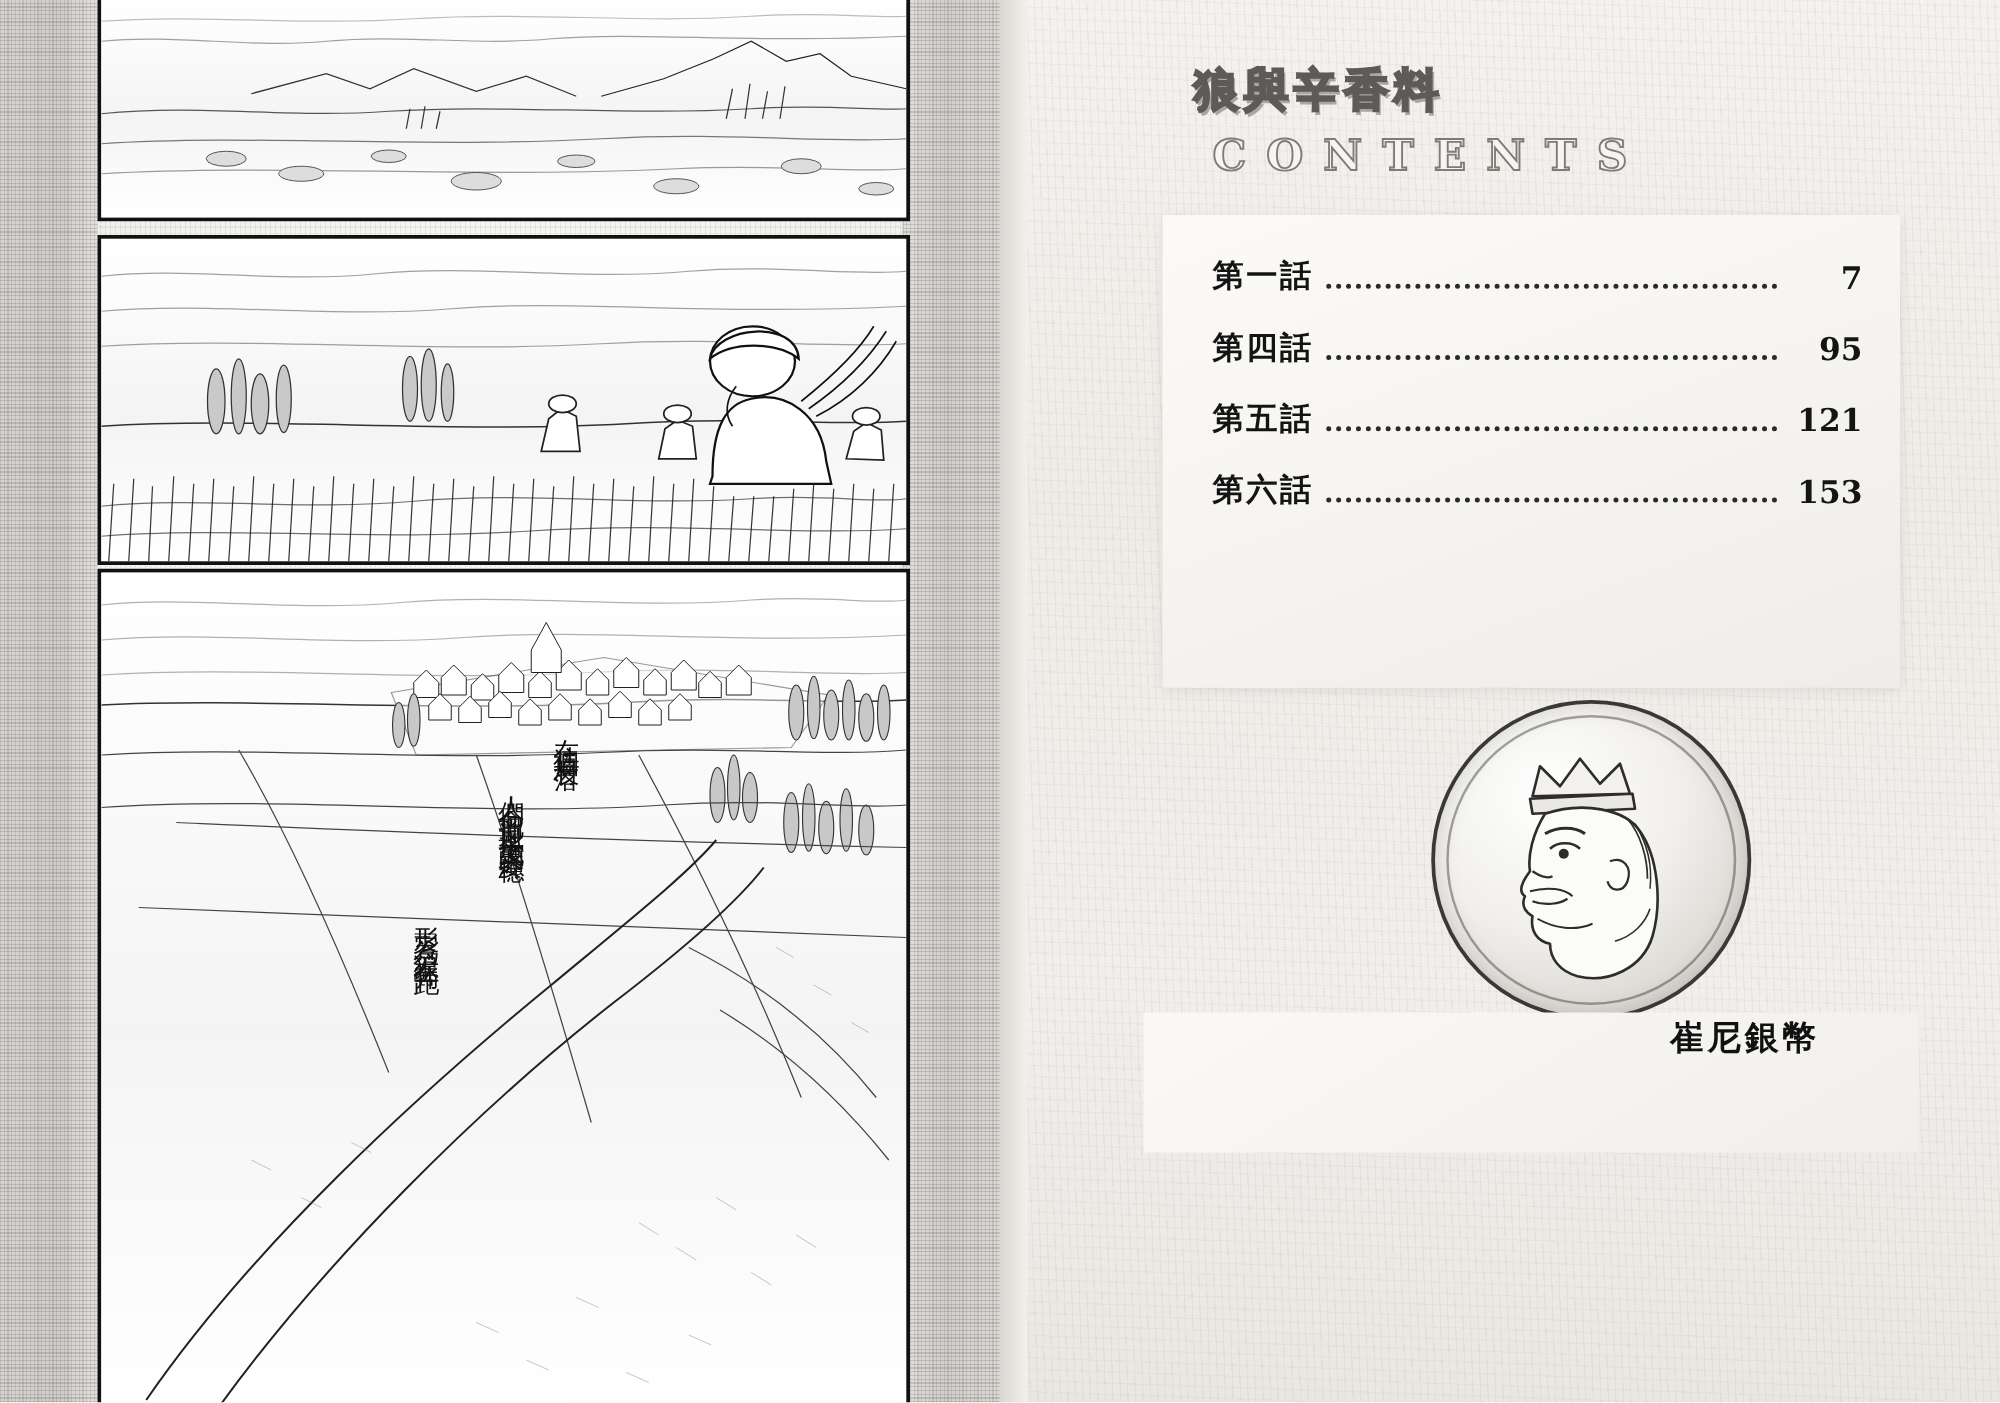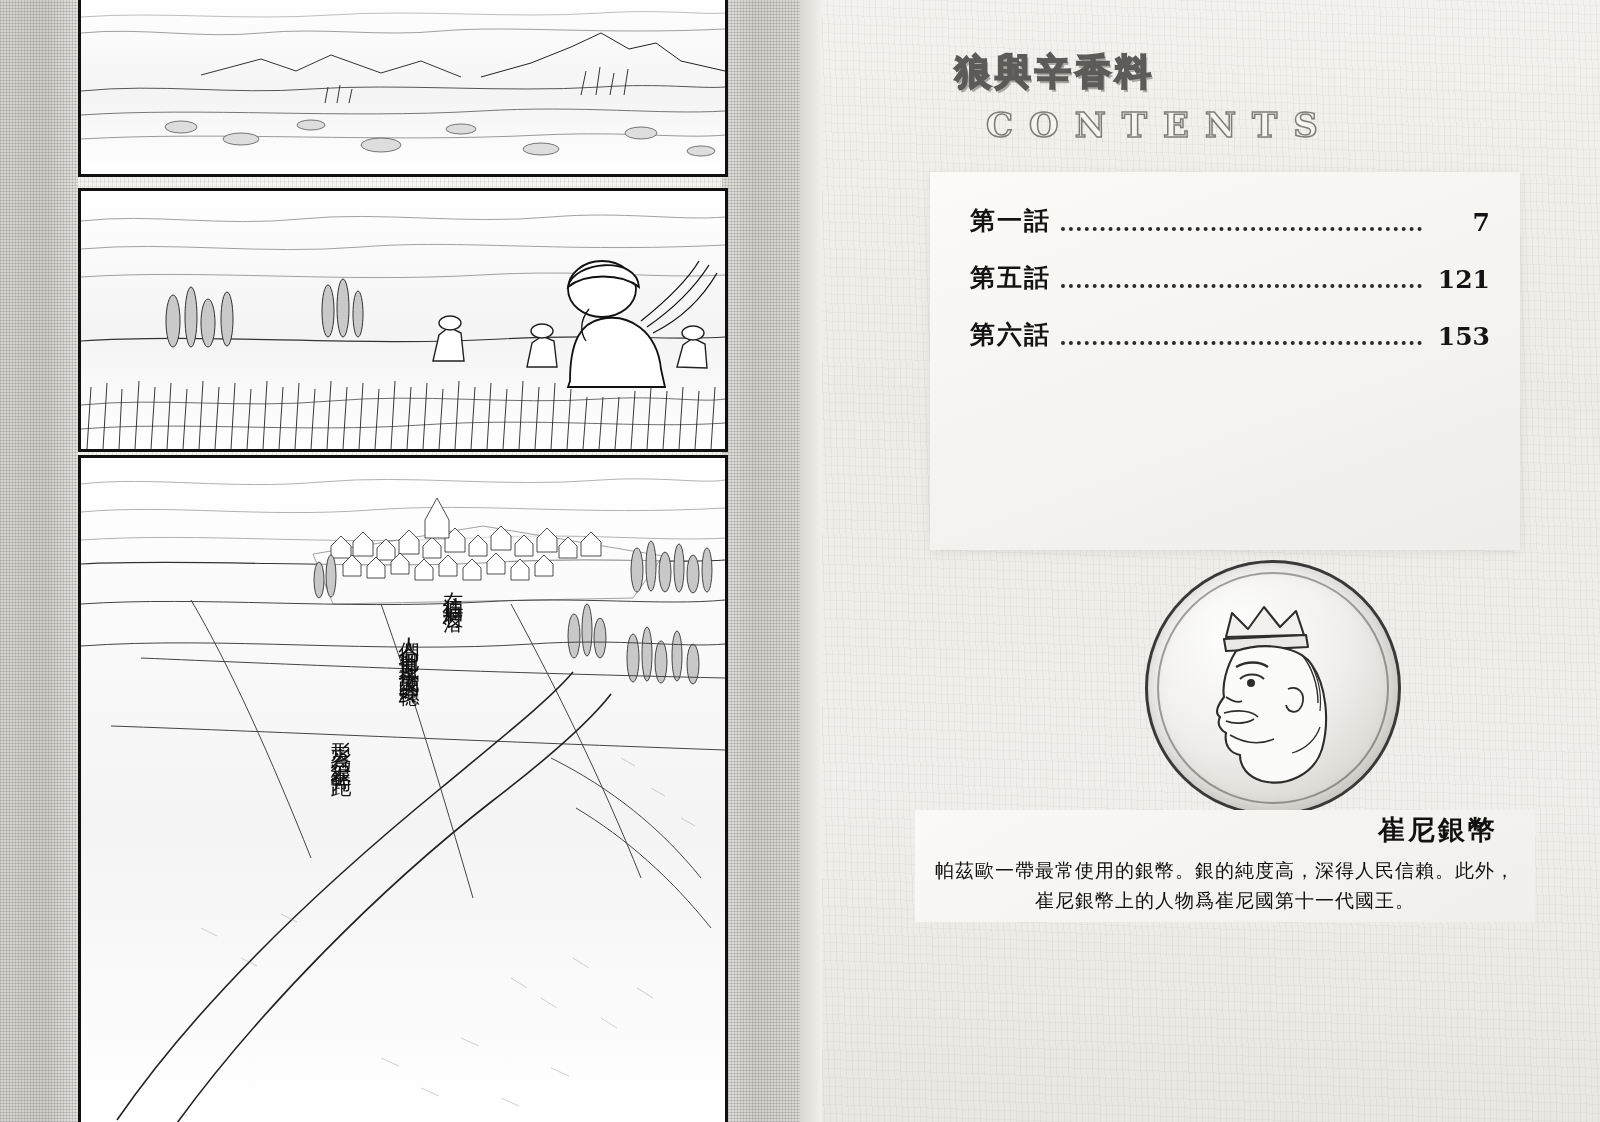--- a/index.html
+++ b/index.html
@@ -78,21 +78,20 @@
     -webkit-text-stroke:2px #5d5b57;
     text-shadow:2px 3px 0 rgba(110,108,103,.55);
     white-space:nowrap;
     margin-top:20px;
   }
   .contents-word{
     position:absolute;left:170px;top:105px;width:420px;
     font-family:"DejaVu Serif","Liberation Serif",serif;
     font-size:34px;font-weight:bold;letter-spacing:16px;
     color:#f6f5f2;
-    margin-left:16px;
     -webkit-text-stroke:1.5px #7e7c77;
   }
 
   .toc-paper{
     position:absolute;left:130px;top:172px;width:590px;height:378px;
     background:linear-gradient(160deg,#fbfaf7 0%,#f6f4f0 50%,#efedea 100%);
     box-shadow:0 2px 10px rgba(0,0,0,.08);
   }
   .toc-list{position:absolute;left:40px;top:32px;width:520px;}
   .toc-row{
@@ -119,21 +118,21 @@
     position:relative;overflow:hidden;
   }
   .coin-rim{position:absolute;inset:9px;border:2px solid rgba(60,58,54,.45);border-radius:50%;}
   .coin-face{position:absolute;left:48px;top:30px;width:160px;height:195px;}
 
   .coin-caption-paper{
     position:absolute;left:115px;top:810px;width:620px;height:112px;
     background:linear-gradient(150deg,#faf9f6,#f1efeb);
   }
   .coin-title{
-    position:absolute;left:578px;top:812px;
+    position:absolute;left:536px;top:812px;
     font-family:Liberation Sans, sans-serif;
     font-size:27px;font-weight:bold;letter-spacing:3px;color:#111;
   }
   .coin-desc{
     position:absolute;left:130px;top:855px;width:590px;
     font-family:"DejaVu Serif","Liberation Serif",serif;
     font-size:19px;line-height:1.6;color:#111;text-align:center;
     letter-spacing:1px;
   }
 </style>
@@ -326,20 +325,25 @@
     <div class="contents-word">CONTENTS</div>
 
     <div class="toc-paper">
       <div class="toc-list">
         <div class="toc-row">
           <span class="toc-label">第一話</span>
           <span class="toc-dots"></span>
           <span class="toc-page">7</span>
         </div>
         <div class="toc-row">
+          <span class="toc-label">第四話</span>
+          <span class="toc-dots"></span>
+          <span class="toc-page">95</span>
+        </div>
+        <div class="toc-row">
           <span class="toc-label">第五話</span>
           <span class="toc-dots"></span>
           <span class="toc-page">121</span>
         </div>
         <div class="toc-row">
           <span class="toc-label">第六話</span>
           <span class="toc-dots"></span>
           <span class="toc-page">153</span>
         </div>
       </div>
@@ -375,16 +379,15 @@
             <path d="M106 62 C116 74, 122 92, 122 110" stroke-width="1.4"></path>
             <path d="M112 66 C122 82, 126 100, 124 118" stroke-width="1.2"></path>
             <path d="M96 160 C110 156, 120 146, 124 134" stroke-width="1.3"></path>
           </g>
         </svg>
       </div>
     </div>
 
     <div class="coin-caption-paper"></div>
     <div class="coin-title">崔尼銀幣</div>
-    <div class="coin-desc">帕茲歐一帶最常使用的銀幣。銀的純度高，深得人民信賴。此外，崔尼銀幣上的人物爲崔尼國第十一代國王。</div>
   </div>
 
 </div>
 
 </body></html>

